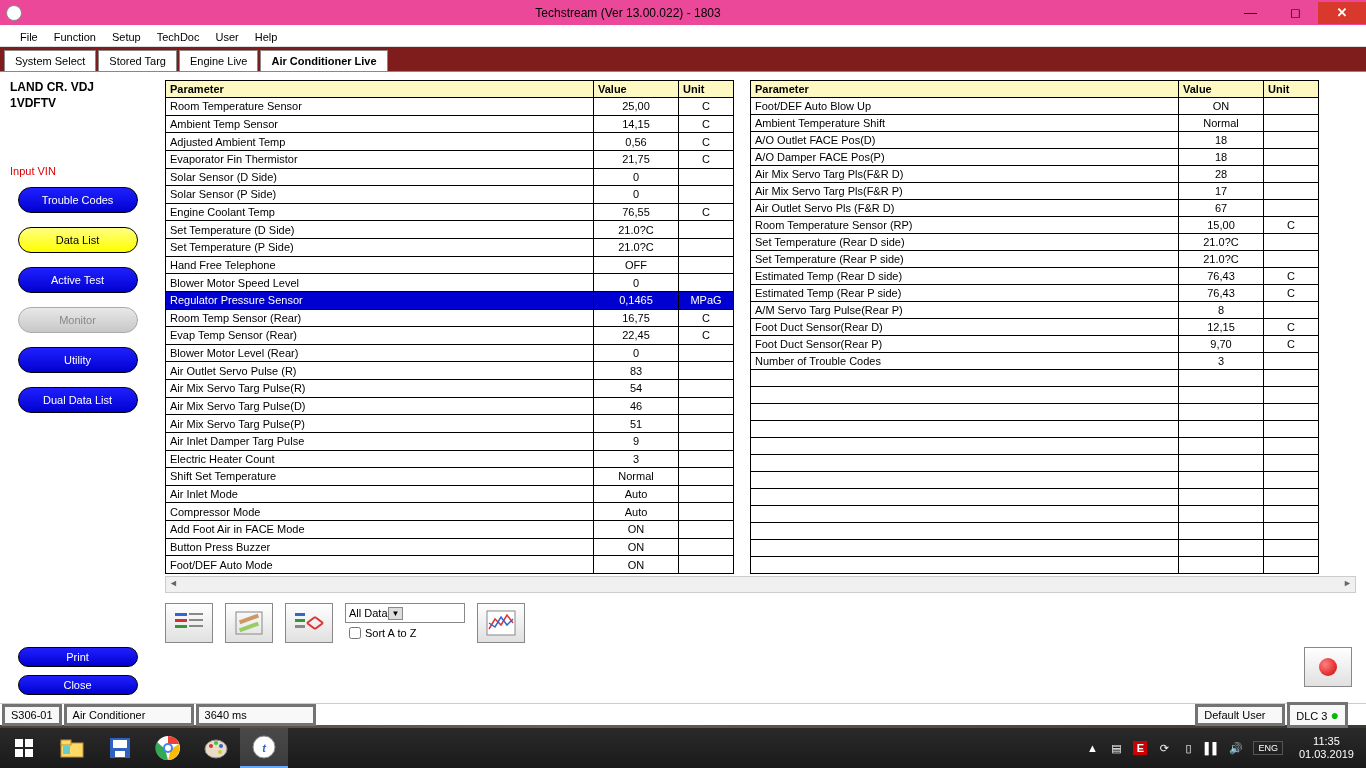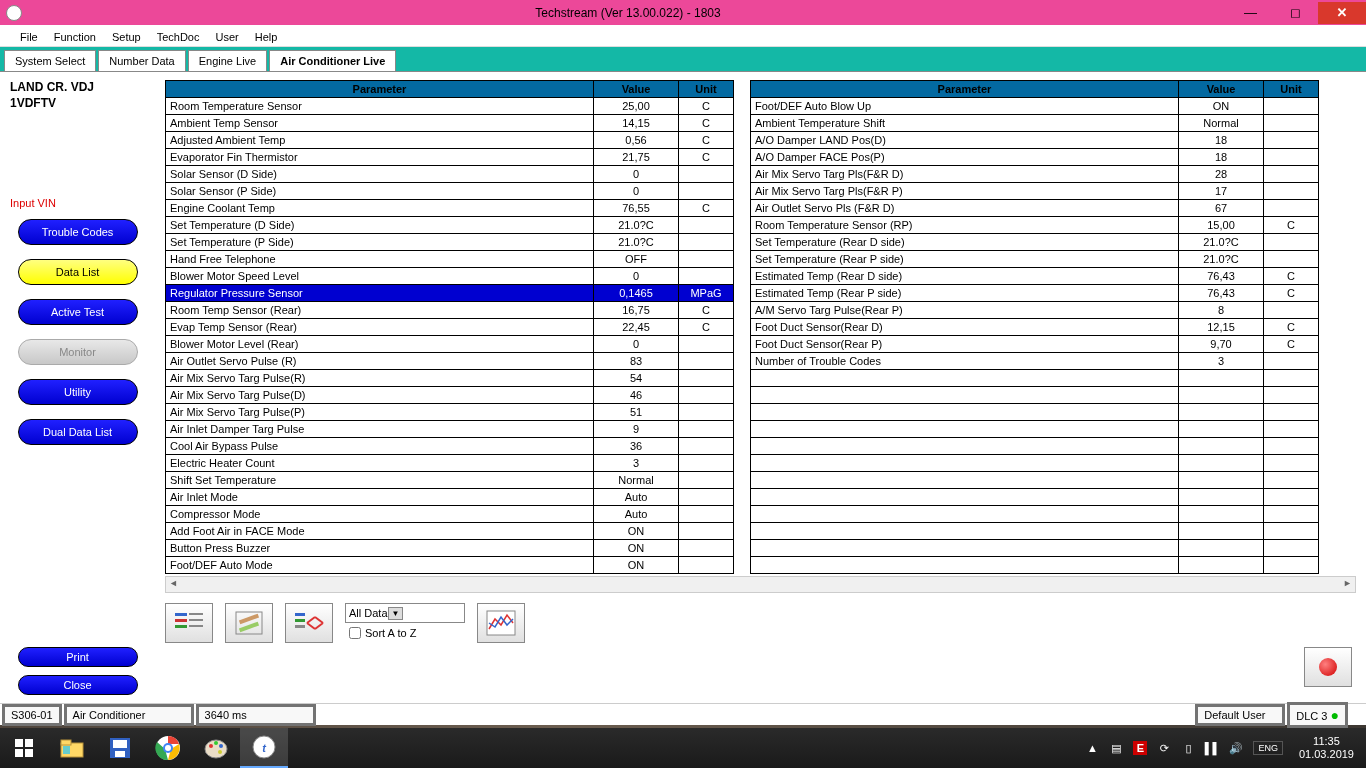--- a/index.html
+++ b/index.html
@@ -6,35 +6,35 @@
 body{background:#4a4846;width:1366px;height:768px;overflow:hidden;position:relative}
 .desktop-bg{position:absolute;inset:0;background:linear-gradient(135deg,#5a5248 0%,#4a4038 30%,#6b5d4f 60%,#3a3530 100%)}
 .titlebar{height:25px;background:#ec4899;display:flex;align-items:center;position:relative;z-index:2}
 .titlebar-icon{width:16px;height:16px;margin:0 6px;border:1px solid #888;border-radius:50%;background:#fff}
 .titlebar-text{flex:1;text-align:center;color:#000;font-size:12px}
 .win-btns{display:flex}
 .win-btn{width:45px;height:22px;display:flex;align-items:center;justify-content:center;font-size:13px;color:#000}
 .win-close{background:#d9382c;color:#fff;width:48px;font-weight:bold}
 .menubar{height:22px;background:#fff;display:flex;align-items:flex-end;padding-left:12px;position:relative;z-index:2;border-bottom:1px solid #ddd}
 .menu-item{padding:3px 8px;cursor:pointer}
-.tab-row{height:24px;background:#14b8a6;display:flex;align-items:flex-end;padding-left:4px;position:relative;z-index:2}
+.tab-row{height:24px;background:#7f1d1d;display:flex;align-items:flex-end;padding-left:4px;position:relative;z-index:2}
 .tab{padding:4px 10px;border:1px solid #888;border-bottom:none;margin-right:2px;background:#fff;cursor:pointer}
 .tab.active{font-weight:bold;background:#fff;border-bottom:1px solid #fff;position:relative;top:1px}
 .main-area{position:relative;z-index:2;background:#fff;height:632px;display:flex;border-top:1px solid #888}
 .sidebar{width:155px;background:#fff;padding:8px 10px}
 .vehicle-info{font-weight:bold;font-size:12px;margin-bottom:2px}
-.input-vin{color:#d00;margin-top:87px;margin-bottom:10px;font-size:11px}
+.input-vin{color:#d00;margin-top:55px;margin-bottom:10px;font-size:11px}
 .side-btn{display:block;width:120px;height:26px;margin:0 auto 14px;border-radius:13px;border:1px solid #000;background:linear-gradient(#2020ff,#0000d0);color:#fff;text-align:center;line-height:24px;cursor:pointer;font-size:11px}
 .side-btn.yellow{background:linear-gradient(#ffff80,#ffff00);color:#000}
 .side-btn.disabled{background:linear-gradient(#e8e8e8,#c8c8c8);color:#888;border-color:#aaa}
 .side-bottom{position:absolute;bottom:8px;width:135px;left:10px}
 .content{flex:1;padding:8px 10px 0 10px;position:relative}
 .tables-wrap{display:flex;gap:16px}
 .data-table{border-collapse:collapse;background:#fff}
-.data-table th{background:#0369a1;border:1px solid #000;padding:2px 4px;text-align:center;font-weight:bold}
+.data-table th{background:#fef9c3;border:1px solid #000;padding:2px 4px;text-align:left;font-weight:bold}
 .data-table td{border:1px solid #000;padding:1.5px 4px;height:17px}
 .col-param{width:428px;text-align:left}
 .col-val{width:85px;text-align:center}
 .col-unit{width:55px;text-align:center}
 .col-param2{width:428px;text-align:left}
 .col-val2{width:85px;text-align:center}
 .col-unit2{width:55px;text-align:center}
 .row-sel td{background:#0000d0;color:#fff}
 .hscroll{height:17px;background:#f0f0f0;border:1px solid #ccc;margin-top:2px;position:relative}
 .hscroll::before{content:"◄";position:absolute;left:3px;top:1px;font-size:9px;color:#666}
@@ -80,21 +80,21 @@
   <div class="menu-item">File</div>
   <div class="menu-item">Function</div>
   <div class="menu-item">Setup</div>
   <div class="menu-item">TechDoc</div>
   <div class="menu-item">User</div>
   <div class="menu-item">Help</div>
 </div>
 
 <div class="tab-row">
   <div class="tab">System Select</div>
-  <div class="tab">Number Data</div>
+  <div class="tab">Stored Targ</div>
   <div class="tab">Engine Live</div>
   <div class="tab active">Air Conditioner Live</div>
 </div>
 
 <div class="main-area">
   <div class="sidebar">
     <div class="vehicle-info">LAND CR. VDJ</div>
     <div class="vehicle-info">1VDFTV</div>
     <div class="input-vin">Input VIN</div>
     <div class="side-btn">Trouble Codes</div>
@@ -214,25 +214,20 @@
               <td class="col-param">Air Mix Servo Targ Pulse(P)</td>
               <td class="col-val">51</td>
               <td class="col-unit"></td>
             </tr>
             <tr>
               <td class="col-param">Air Inlet Damper Targ Pulse</td>
               <td class="col-val">9</td>
               <td class="col-unit"></td>
             </tr>
             <tr>
-              <td class="col-param">Cool Air Bypass Pulse</td>
-              <td class="col-val">36</td>
-              <td class="col-unit"></td>
-            </tr>
-            <tr>
               <td class="col-param">Electric Heater Count</td>
               <td class="col-val">3</td>
               <td class="col-unit"></td>
             </tr>
             <tr>
               <td class="col-param">Shift Set Temperature</td>
               <td class="col-val">Normal</td>
               <td class="col-unit"></td>
             </tr>
             <tr>
@@ -275,21 +270,21 @@
               <td class="col-param2">Foot/DEF Auto Blow Up</td>
               <td class="col-val2">ON</td>
               <td class="col-unit2"></td>
             </tr>
             <tr>
               <td class="col-param2">Ambient Temperature Shift</td>
               <td class="col-val2">Normal</td>
               <td class="col-unit2"></td>
             </tr>
             <tr>
-              <td class="col-param2">A/O Damper LAND Pos(D)</td>
+              <td class="col-param2">A/O Outlet FACE Pos(D)</td>
               <td class="col-val2">18</td>
               <td class="col-unit2"></td>
             </tr>
             <tr>
               <td class="col-param2">A/O Damper FACE Pos(P)</td>
               <td class="col-val2">18</td>
               <td class="col-unit2"></td>
             </tr>
             <tr>
               <td class="col-param2">Air Mix Servo Targ Pls(F&amp;R D)</td>

